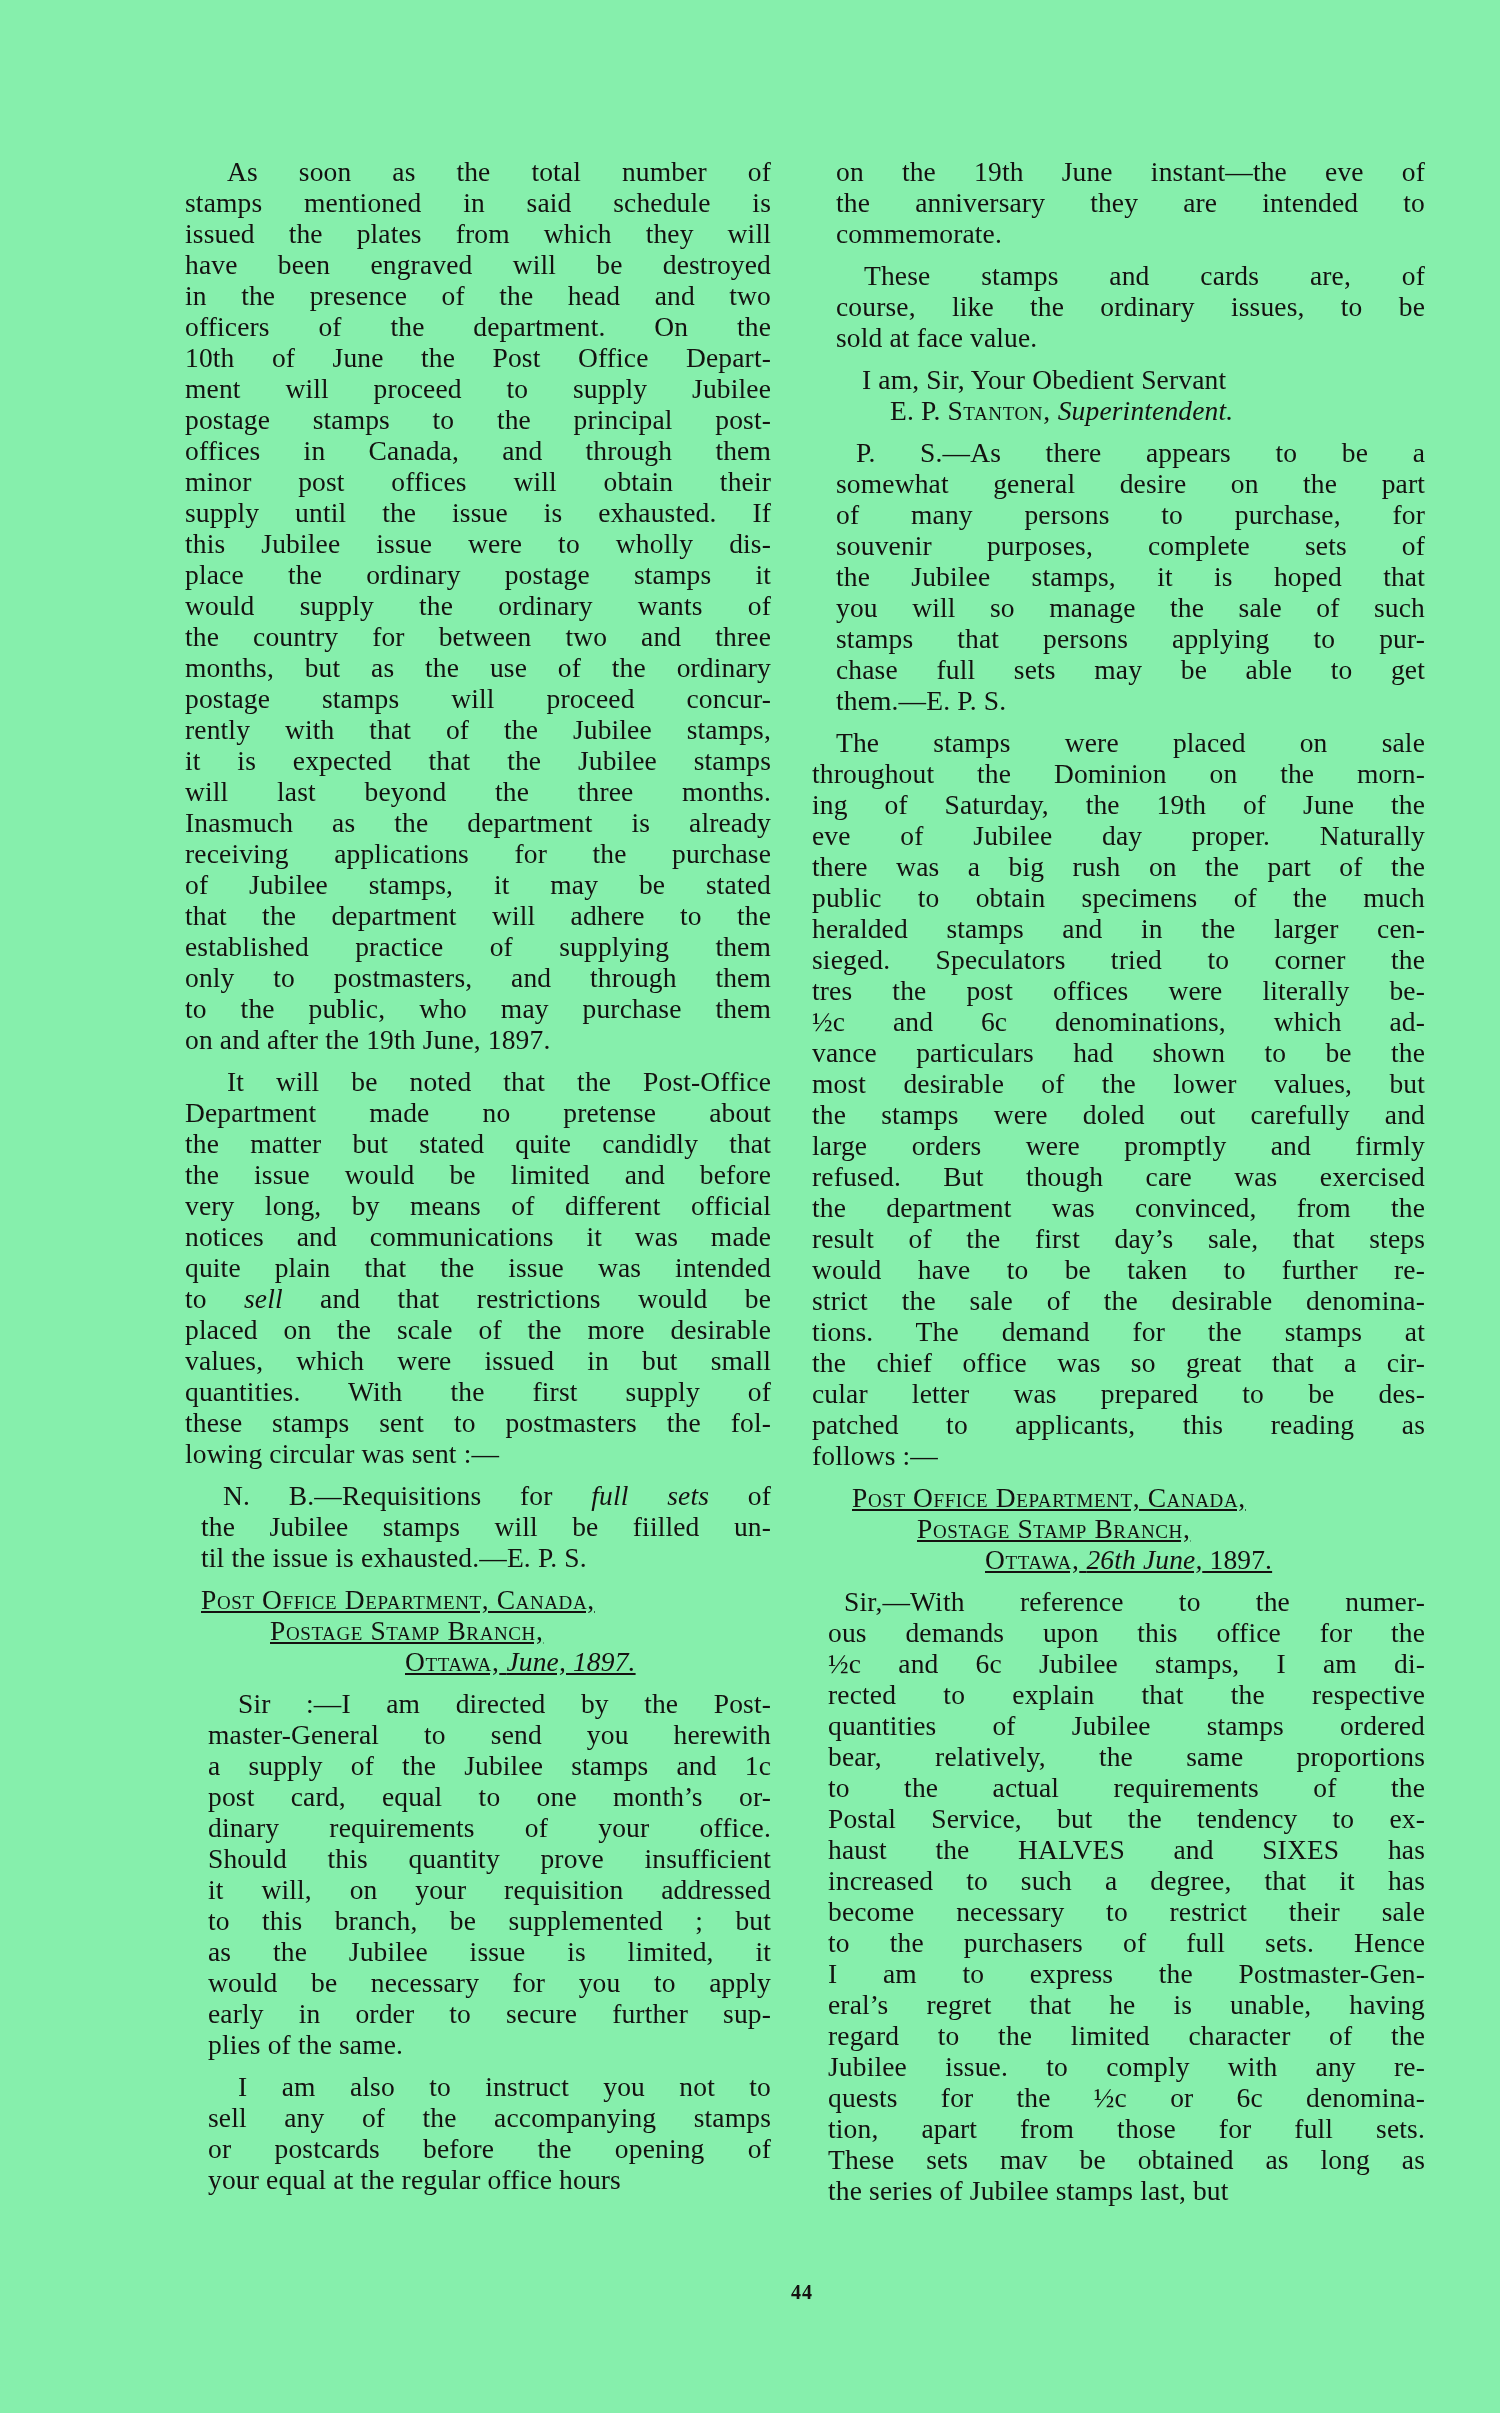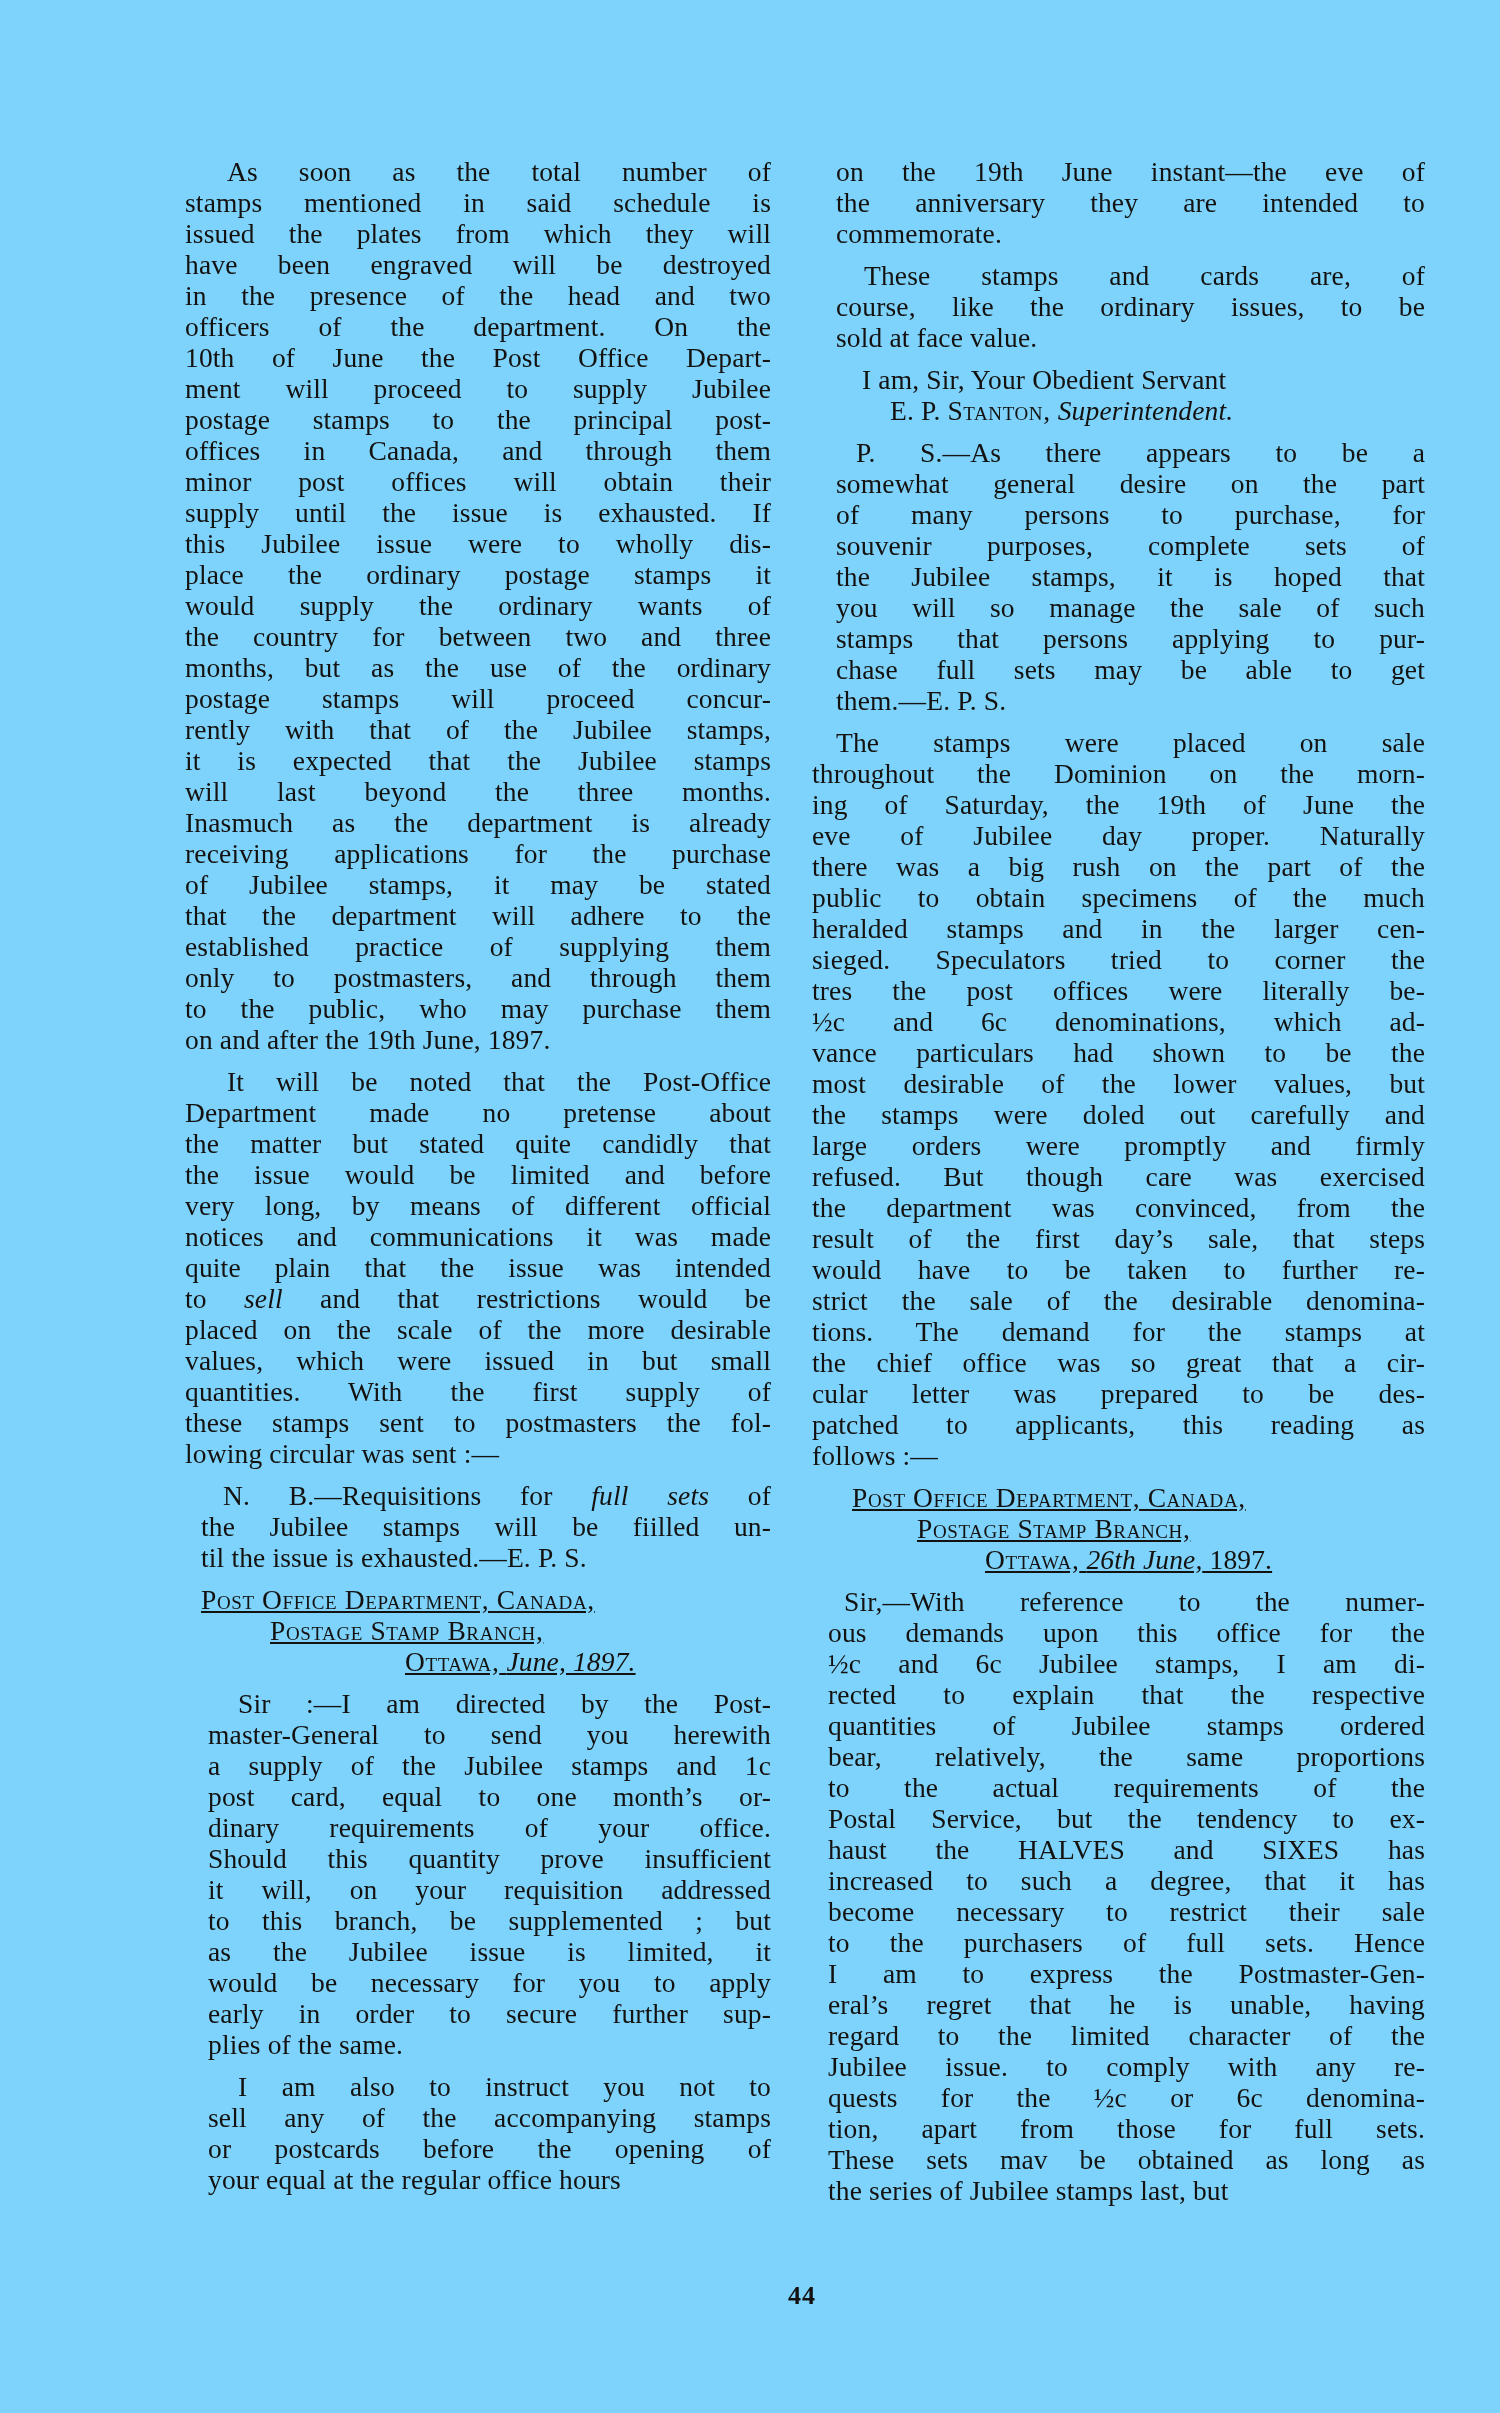--- a/index.html
+++ b/index.html
@@ -1,18 +1,18 @@
 <!DOCTYPE html>
 <html><head>
 <meta charset="utf-8">
 <style>
   html,body { margin:0; padding:0; background:#e8e8e8; }
   .page {
     position:relative; width:1500px; height:2413px; margin:0 auto;
-    background:#7dd3fc; color:#141210; overflow:hidden;
+    background:#86efac; color:#141210; overflow:hidden;
     font-family:"Liberation Serif","DejaVu Serif",serif;
   }
   .col { position:absolute; top:156px; }
   #col-left  { left:185px; width:586px; }
   #col-right { left:812px; width:613px; }
 
   .line {
     display:block; font-size:27.5px; line-height:31px;
     text-align:justify; text-align-last:justify; -moz-text-align-last:justify;
     letter-spacing:0.15px;
@@ -48,21 +48,21 @@
   #col-right .address .addr2 { padding-left:173px; }
 
   .address { margin-top:4px;text-decoration:underline; }
   .address .line, .signoff .line { text-align:left; text-align-last:left; -moz-text-align-last:left; }
 
   .sc { font-variant:small-caps; letter-spacing:0.6px; }
   .it { font-style:italic; }
 
   .page-number {
     position:absolute; top:2281px; left:802px; transform:translateX(-50%);
-    font-size:26px; font-weight:bold; letter-spacing:1px;text-align:center;
+    font-size:20px; font-weight:bold; letter-spacing:1px;text-align:center;
   }
 </style>
 </head>
 <body>
 
 <div class="page">
   <div id="col-left" class="col">
       <div class="para body">
         <span class="line first">As soon as the total number of</span>
         <span class="line">stamps mentioned in said schedule is</span>

